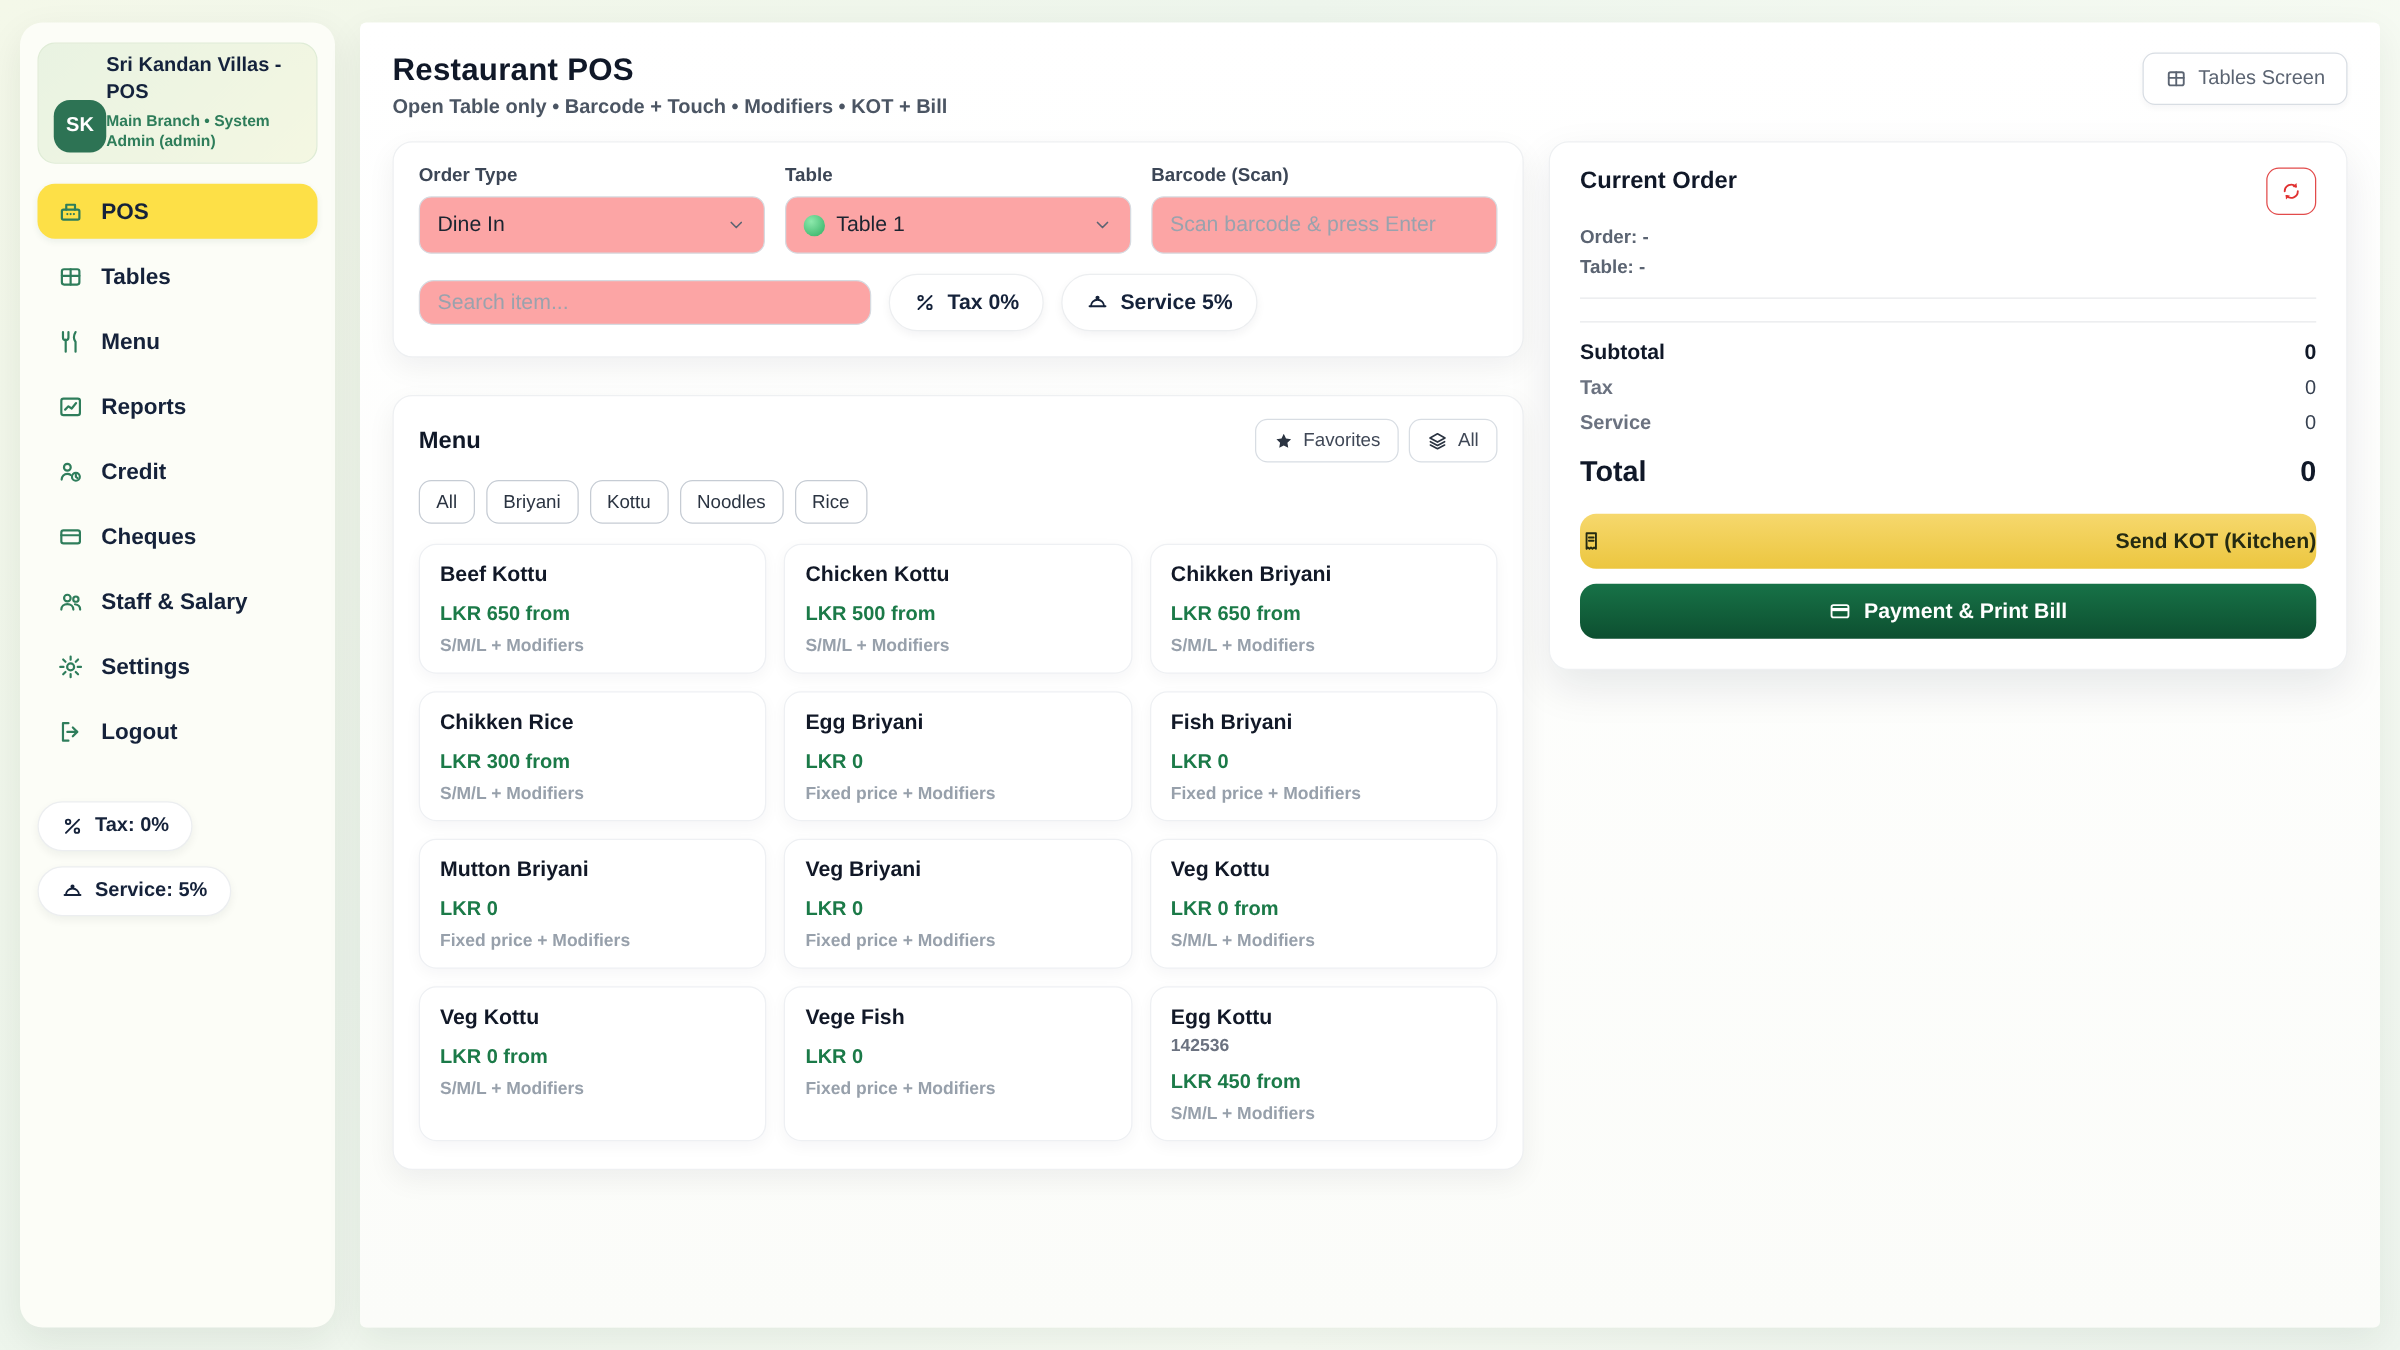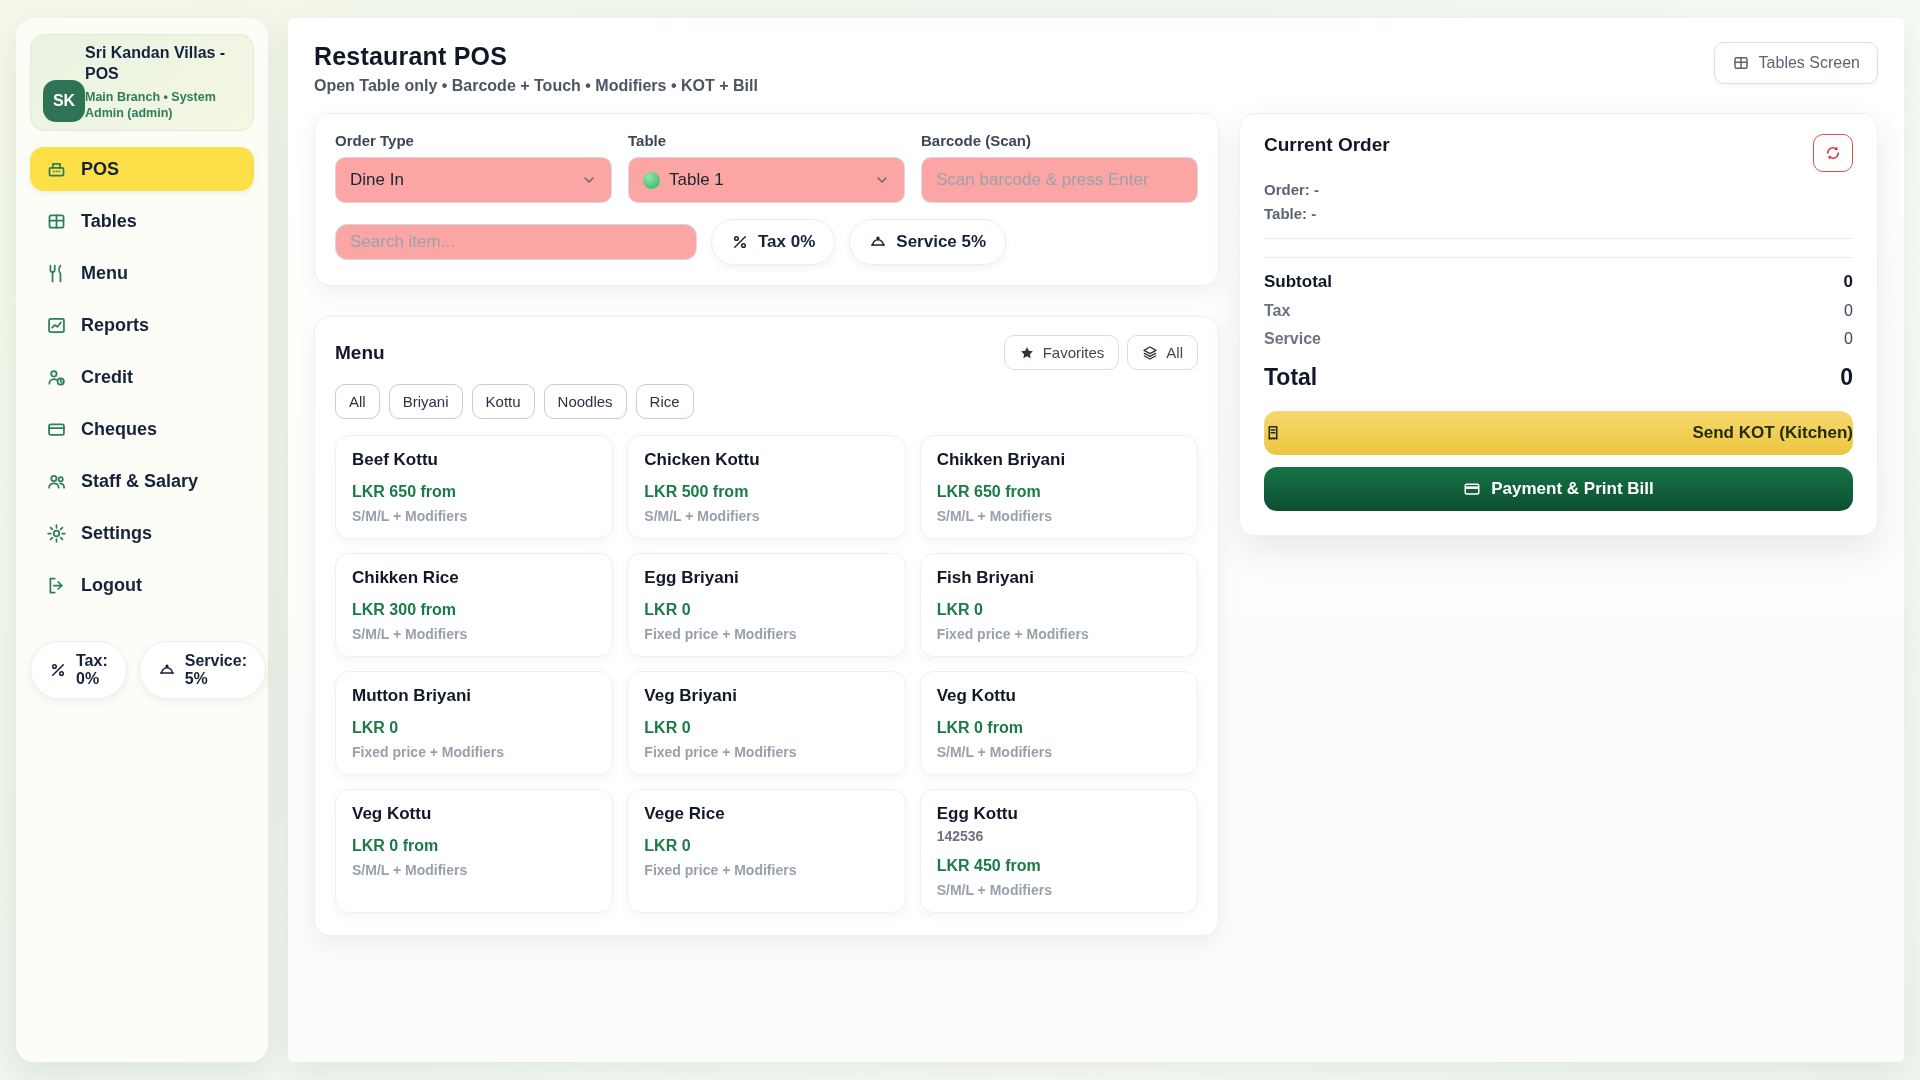--- a/index.html
+++ b/index.html
@@ -34,21 +34,21 @@
   nav { margin-top:16px; }
   .nav-item {
     height:44px; margin-bottom:8px; border-radius:14px;
     display:flex; align-items:center; gap:14px; padding:0 16px;
     cursor:pointer; font-size:18px; font-weight:700; color:#15223a;
   }
   .nav-item.active { background:#fde047; box-shadow:0 2px 6px rgba(30,80,50,.08); }
   .nav-icon { width:21px; height:21px; color:#2e7d5b; flex:none; }
   .nav-icon svg { width:21px; height:21px; }
 
-  .side-badges { margin-top:26px; display:flex; flex-direction:row; gap:12px; align-items:flex-start; }
+  .side-badges { margin-top:26px; display:flex; flex-direction:column; gap:12px; align-items:flex-start; }
   .side-badge {
     display:flex; align-items:center; gap:9px;
     background:#fff; border:1px solid #eceef0; border-radius:999px;
     box-shadow:0 3px 8px rgba(20,40,30,.06);
     padding:10px 18px; font-size:16px; font-weight:700; color:#15223a;
   }
   .side-badge .b-icon { width:18px; height:18px; color:#15223a; }
   .side-badge .b-icon svg { width:18px; height:18px; }
 
   
@@ -457,21 +457,21 @@
               <div class="item-name">Veg Kottu</div>
               <div class="item-price">LKR 0 from</div>
               <div class="item-sub">S/M/L + Modifiers</div>
             </div>
             <div class="item-card">
               <div class="item-name">Veg Kottu</div>
               <div class="item-price">LKR 0 from</div>
               <div class="item-sub">S/M/L + Modifiers</div>
             </div>
             <div class="item-card">
-              <div class="item-name">Vege Rice</div>
+              <div class="item-name">Vege Fish</div>
               <div class="item-price">LKR 0</div>
               <div class="item-sub">Fixed price + Modifiers</div>
             </div>
             <div class="item-card">
               <div class="item-name">Egg Kottu</div>
               <div class="item-barcode">142536</div>
               <div class="item-price">LKR 450 from</div>
               <div class="item-sub">S/M/L + Modifiers</div>
             </div>
           </div>

